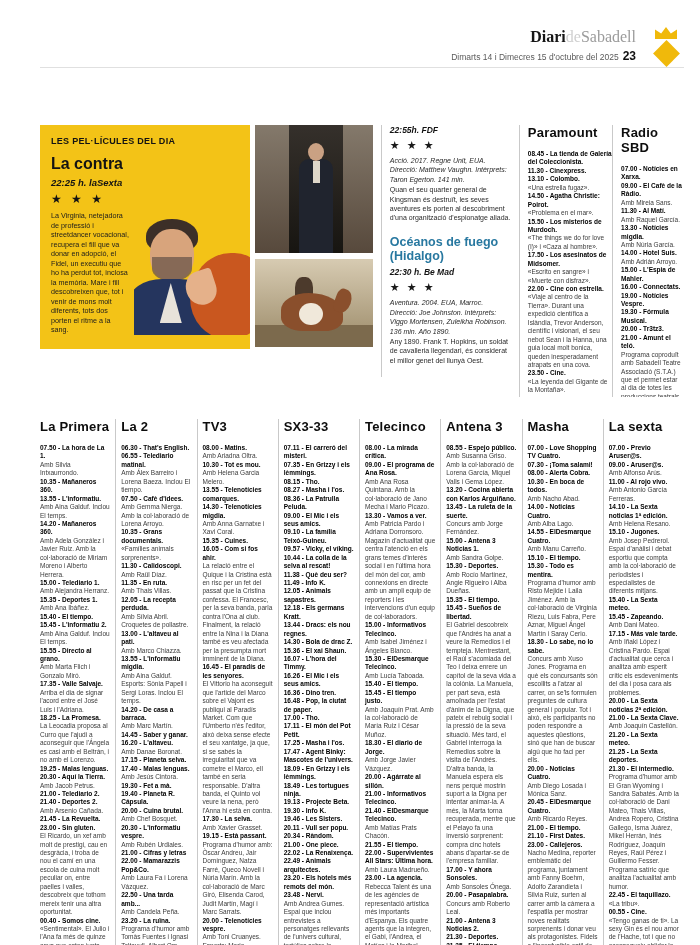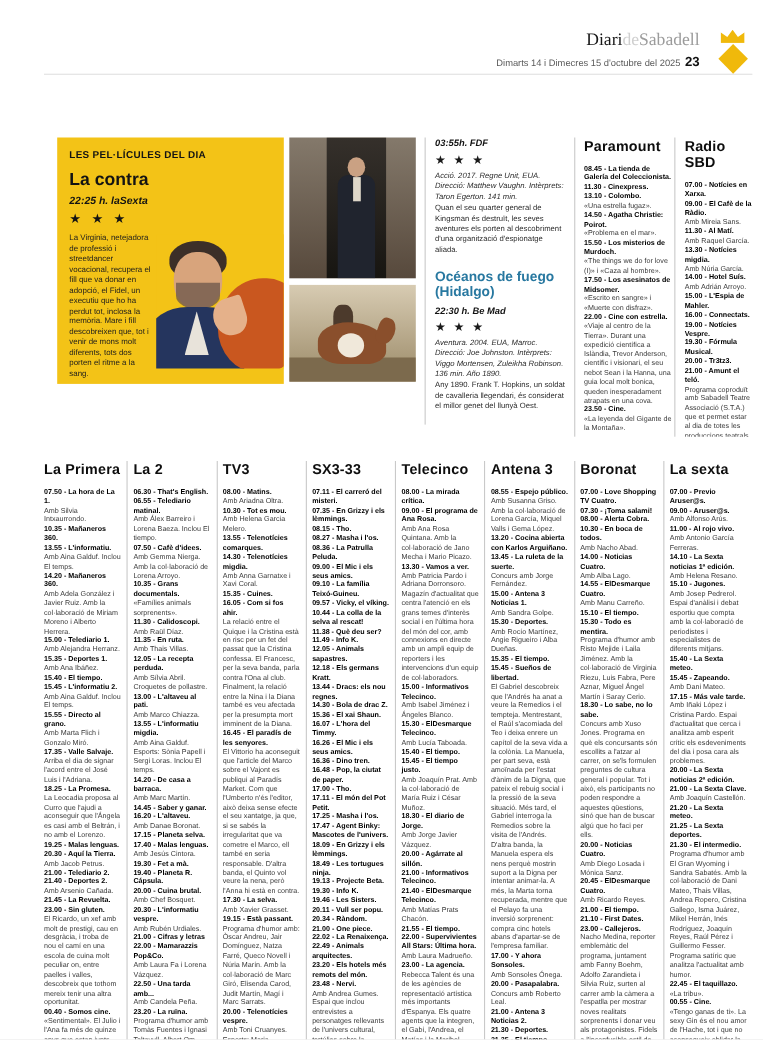--- a/index.html
+++ b/index.html
@@ -4,37 +4,37 @@
 <style>
   html,body{margin:0;padding:0;background:#e9e9e9;}
   .page{position:relative;width:700px;height:945px;background:#ffffff;margin:0 auto;
         font-family:"Liberation Sans",sans-serif;color:#1a1a1a;overflow:hidden;}
   *{box-sizing:border-box;}
 
   
   .top-rule{position:absolute;left:40px;right:16px;top:67px;border-top:1px solid #e0e0e0;}
   .masthead{position:absolute;top:28px;right:64px;text-align:right;}
   .brand{font-family:"Liberation Serif",serif;font-size:16px;line-height:1.1;}
-  .brand .b1{font-weight:normal;color:#161616;}
+  .brand .b1{font-weight:bold;color:#161616;}
   .brand .b2{color:#cfcfcf;}
   .brand .b3{color:#9b9b9b;}
   .dateline{font-size:8.5px;color:#5a5a5a;margin-top:3px;}
   .pagenum{font-size:12px;font-weight:bold;color:#111;margin-left:4px;}
   .logo{position:absolute;top:27px;right:18px;width:32px;height:42px;}
   .logo .crown{width:22px;height:12px;margin:0 auto;background:#f0b90b;
       clip-path:polygon(0 100%,0 20%,28% 55%,50% 0,72% 55%,100% 20%,100% 100%);}
   .logo .diamond{width:19px;height:19px;background:#f0b90b;transform:rotate(45deg);margin:5px auto 0;}
 
   
   .page-title{position:absolute;left:40px;top:80px;font-size:38px;font-weight:bold;
       color:#2b7cad;letter-spacing:.5px;}
 
   
   .feature-section{position:absolute;left:40px;top:125px;width:644px;height:272px;display:flex;align-items:flex-start;}
-  .yellow-box{width:216px;height:224px;background:#f3c317;padding:11px 10px 0 11px;overflow:hidden;margin-left:12px;}
+  .yellow-box{width:216px;height:224px;background:#f3c317;padding:11px 10px 0 11px;overflow:hidden;}
   .kicker{font-size:9px;font-weight:bold;letter-spacing:.3px;color:#131313;margin-bottom:9px;}
   .f-title{font-size:16px;font-weight:bold;color:#131313;margin-bottom:4px;}
   .f-time{font-size:9.5px;font-weight:bold;font-style:italic;color:#131313;margin-bottom:4px;}
   .stars{font-size:12px;letter-spacing:3px;color:#131313;margin-bottom:5px;}
   .f-credits{font-size:7.2px;font-style:italic;line-height:1.32;color:#1c1c1c;margin-bottom:2px;}
   .f-synopsis{font-size:7.2px;line-height:1.32;color:#1c1c1c;}
   .feature-photo{float:right;width:116px;height:122px;margin:2px -10px 0 4px;position:relative;overflow:hidden;background:#f3c317;}
   .fp-man-hair{position:absolute;left:12px;top:6px;width:52px;height:34px;background:#3c2f28;border-radius:50% 50% 40% 40%;}
   .fp-man-face{position:absolute;left:16px;top:16px;width:44px;height:52px;background:#d8a47c;border-radius:46%;}
   .fp-man-beard{position:absolute;left:18px;top:44px;width:40px;height:24px;background:#6b564a;border-radius:0 0 50% 50%;opacity:.75;}
@@ -129,21 +129,21 @@
         <div class="op-ground"></div>
         <div class="op-rider"></div>
         <div class="op-horse"></div>
         <div class="op-patch"></div>
         <div class="op-horse-head"></div>
       </div>
     </div>
 
     <div class="movies-col">
       <div class="movie-block">
-        <div class="m-time">03:55h. FDF</div>
+        <div class="m-time">22:55h. FDF</div>
         <div class="m-stars">★ ★ ★</div>
         <div class="m-credits">Acció. 2017. Regne Unit, EUA. Direcció: Matthew Vaughn. Intèrprets: Taron Egerton. 141 min.</div>
         <div class="m-body">Quan el seu quarter general de Kingsman és destruït, les seves aventures els porten al descobriment d'una organització d'espionatge aliada.</div>
       </div>
       <div class="movie-block">
         <div class="m-title">Océanos de fuego (Hidalgo)</div>
         <div class="m-time">22:30 h. Be Mad</div>
         <div class="m-stars">★ ★ ★</div>
         <div class="m-credits">Aventura. 2004. EUA, Marroc. Direcció: Joe Johnston. Intèrprets: Viggo Mortensen, Zuleikha Robinson. 136 min. Año 1890.</div>
         <div class="m-body">Any 1890. Frank T. Hopkins, un soldat de cavalleria llegendari, és considerat el millor genet del llunyà Oest.</div>
@@ -370,21 +370,21 @@
         <div class="e-title">17.00 - Y ahora Sonsoles.</div>
         <div class="e-detail">Amb Sonsoles Ónega.</div>
         <div class="e-title">20.00 - Pasapalabra.</div>
         <div class="e-detail">Concurs amb Roberto Leal.</div>
         <div class="e-title">21.00 - Antena 3 Noticias 2.</div>
         <div class="e-title">21.30 - Deportes.</div>
         <div class="e-title">21.35 - El tiempo.</div>
         <div class="e-title">21.45 - El hormiguero.</div>
       </div>
     <div class="grid-col">
-        <div class="ch-name">Boronat</div>
+        <div class="ch-name">Masha</div>
         <div class="e-title">07.00 - Love Shopping TV Cuatro.</div>
         <div class="e-title">07.30 - ¡Toma salami!</div>
         <div class="e-title">08.00 - Alerta Cobra.</div>
         <div class="e-title">10.30 - En boca de todos.</div>
         <div class="e-detail">Amb Nacho Abad.</div>
         <div class="e-title">14.00 - Noticias Cuatro.</div>
         <div class="e-detail">Amb Alba Lago.</div>
         <div class="e-title">14.55 - ElDesmarque Cuatro.</div>
         <div class="e-detail">Amb Manu Carreño.</div>
         <div class="e-title">15.10 - El tiempo.</div>

